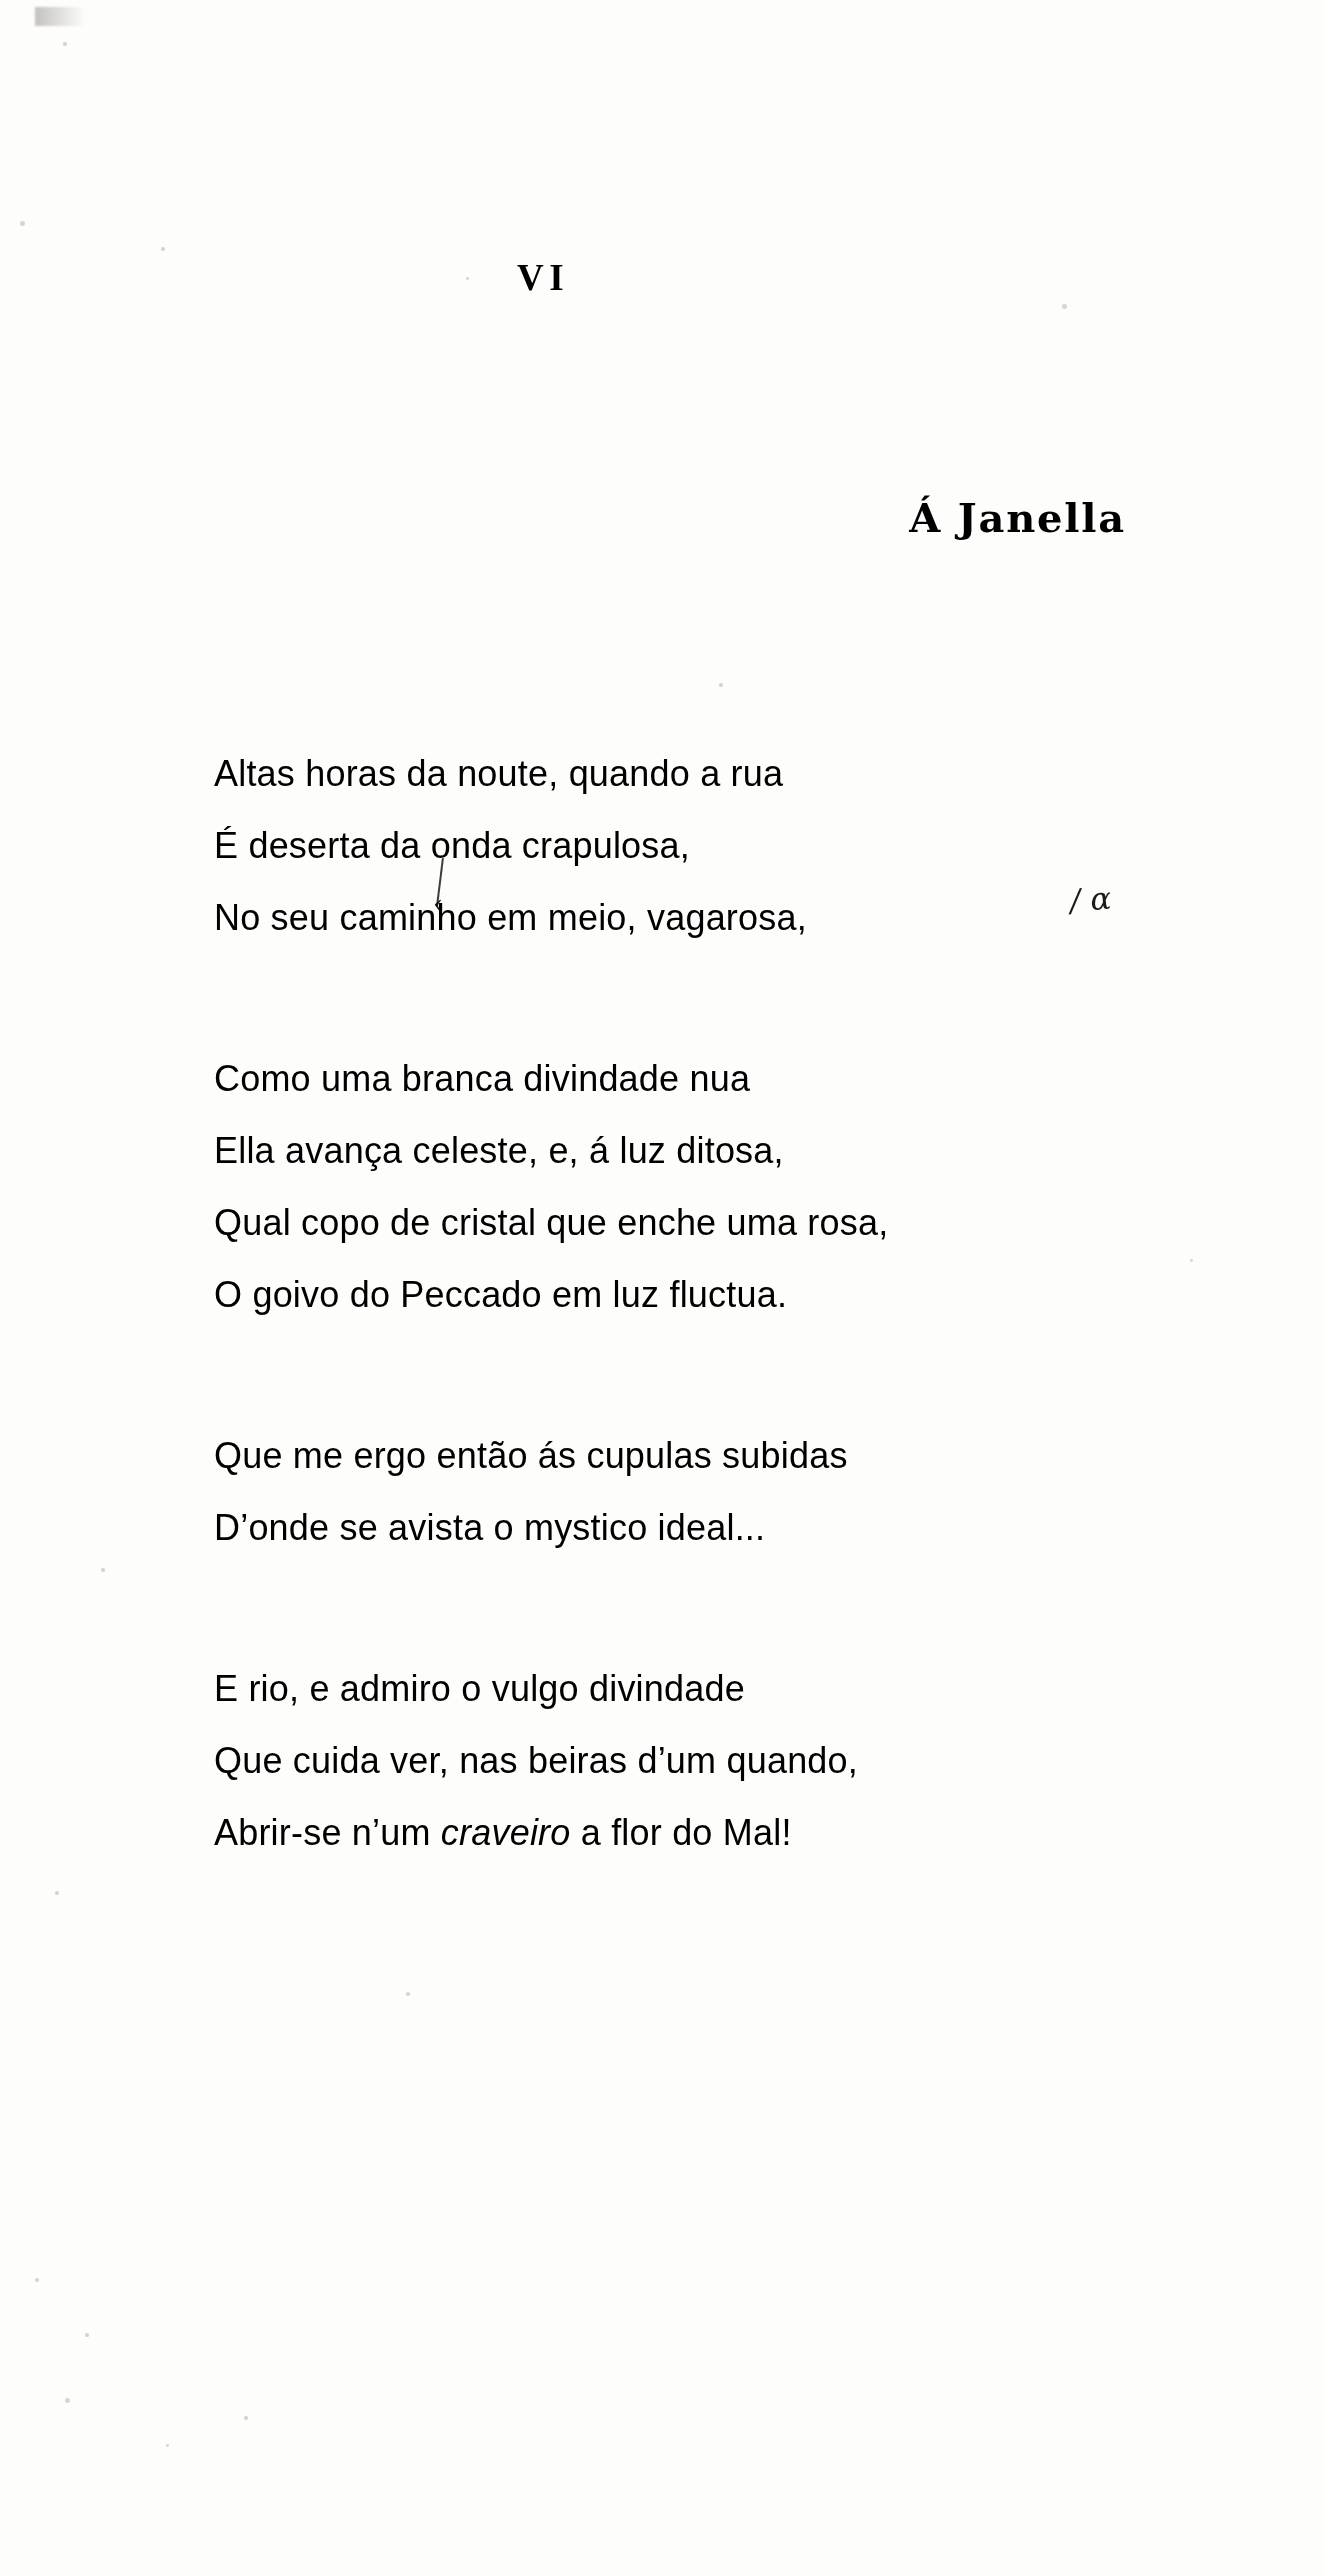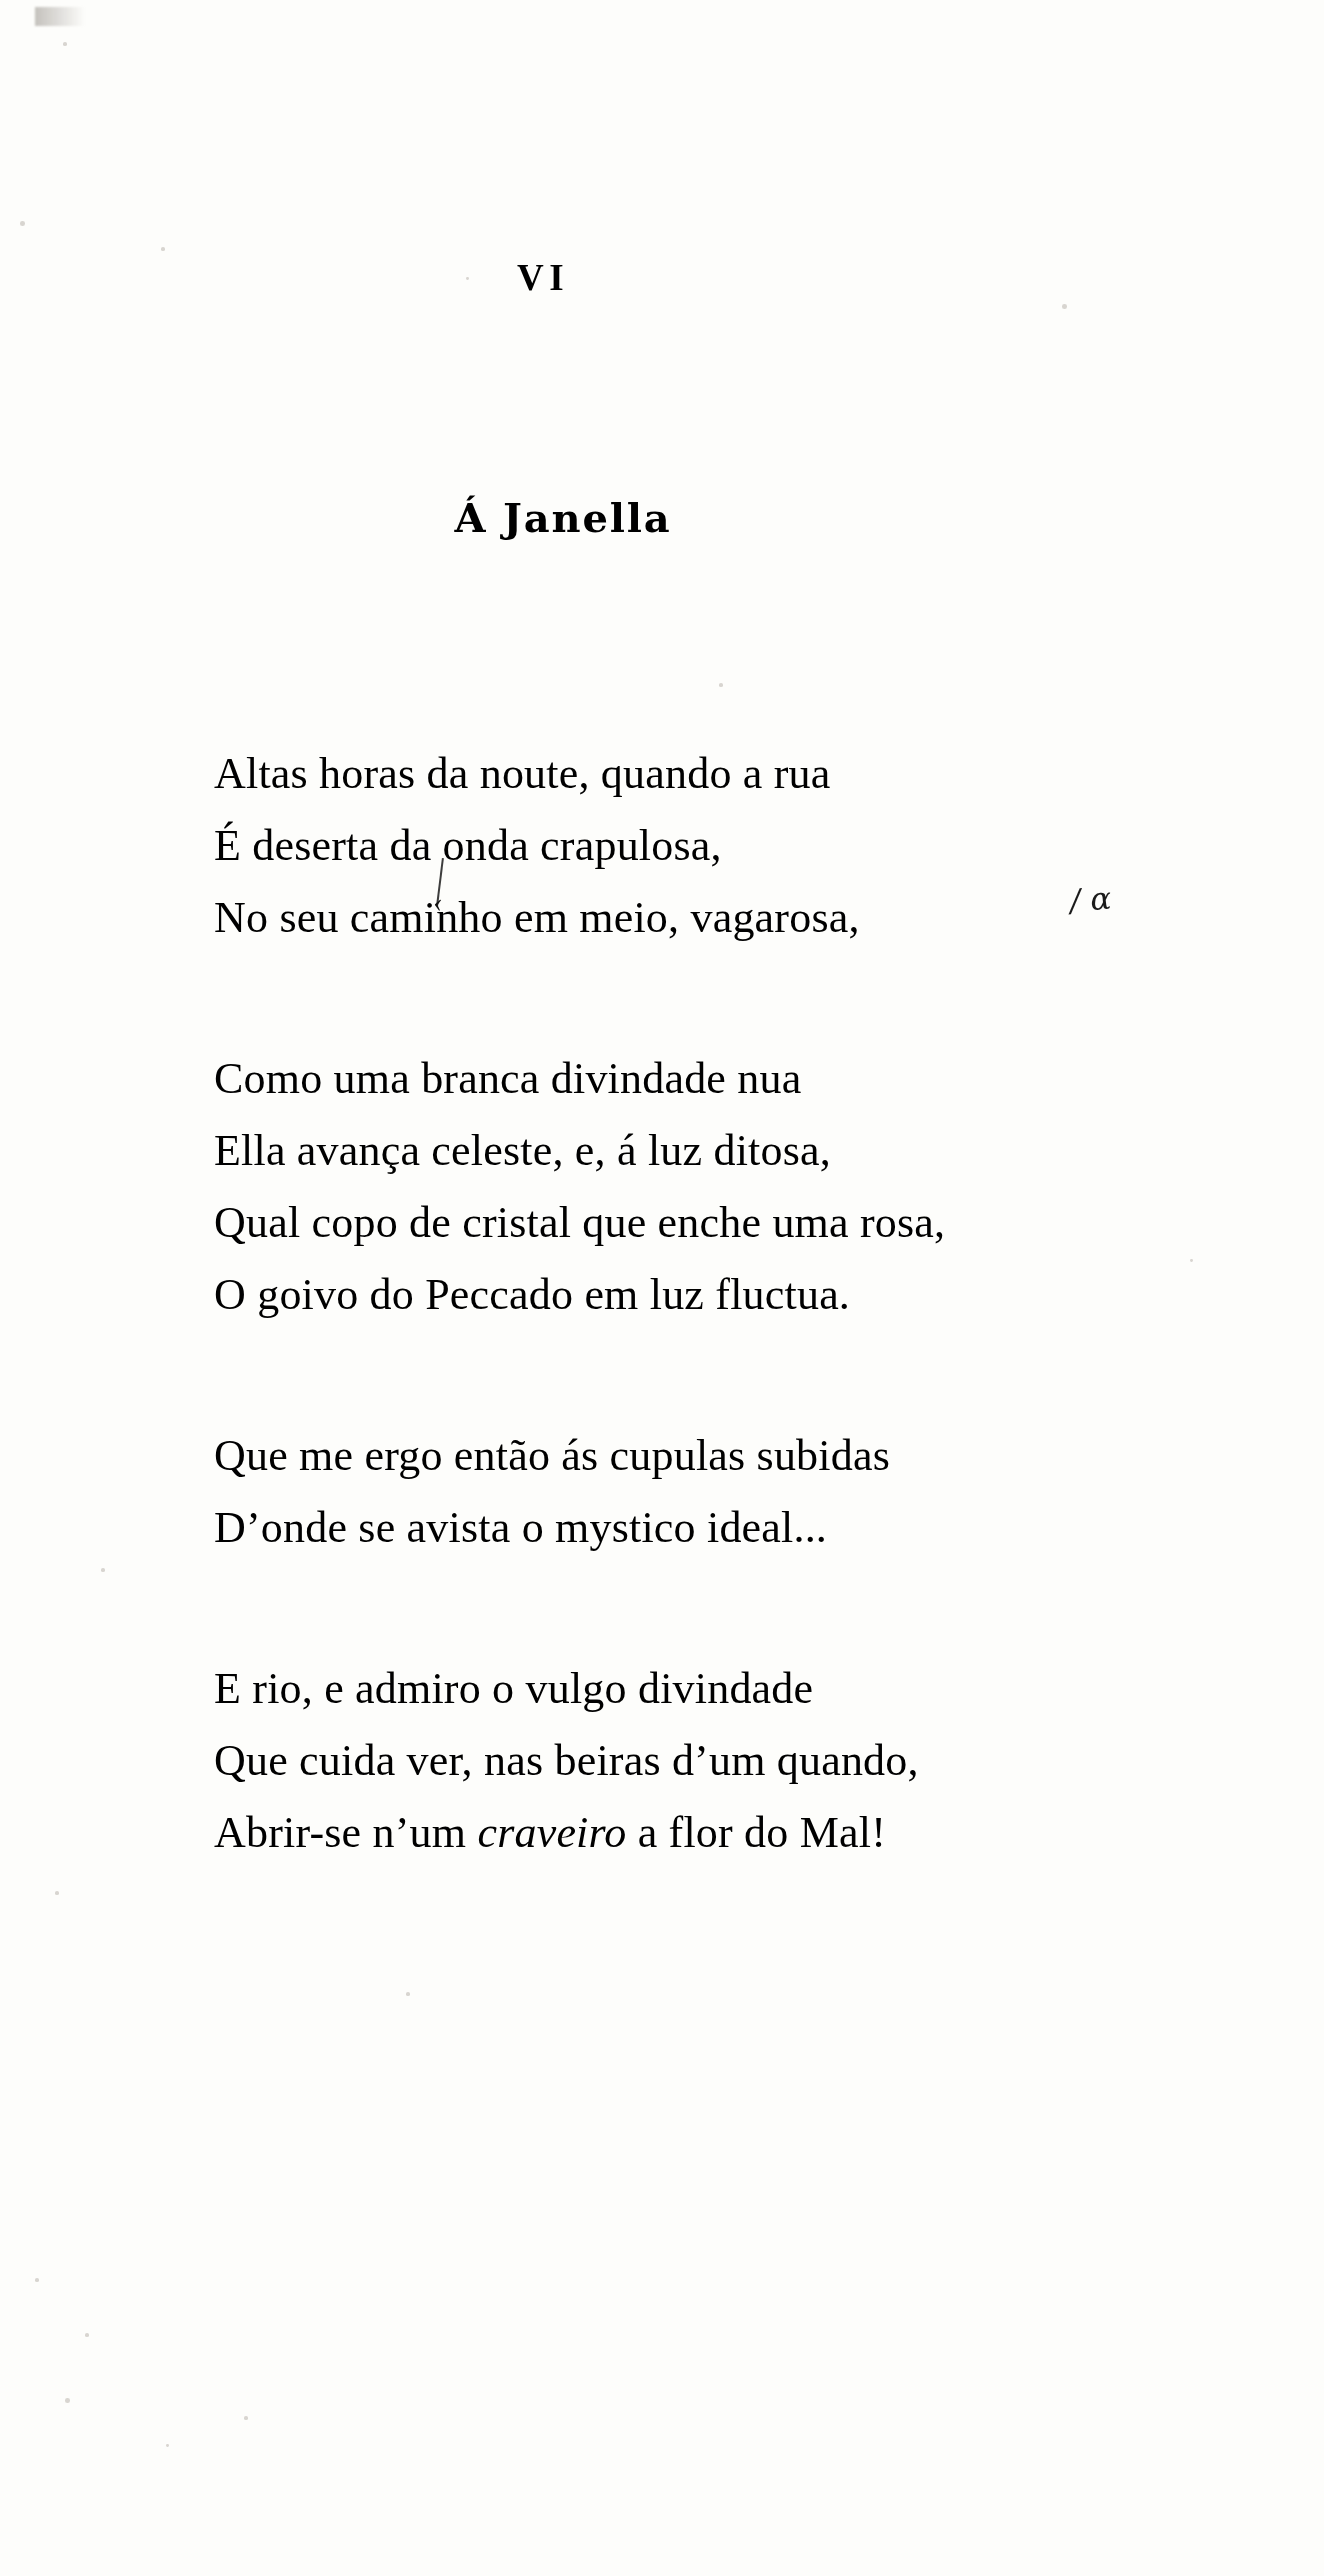--- a/index.html
+++ b/index.html
@@ -40,41 +40,41 @@
     font-size: 37px;
     letter-spacing: 5.5px;
     font-weight: 700;
   }
 
   .poem-title {
     position: absolute;
     top: 494px;
     left: 0;
     width: 1126px;
-    text-align: center;
+    text-align: right;
     font-family: "DejaVu Serif", serif;
     font-size: 40px;
     font-weight: 900;
     letter-spacing: 1.8px;
   }
 
   .stanzas {
     position: absolute;
     top: 738px;
     left: 214px;
     width: 959px;
   }
 
   .stanza {
     margin-bottom: 89px;
   }
 
   .line {
-    font-family: Liberation Serif, serif;
-    font-size: 44px;
+    font-family: Liberation Sans, sans-serif;
+    font-size: 36px;
     line-height: 72px;
     white-space: pre;
     letter-spacing: 0.2px;
   }
 
   .line i {
     font-style: italic;
   }
 
   

